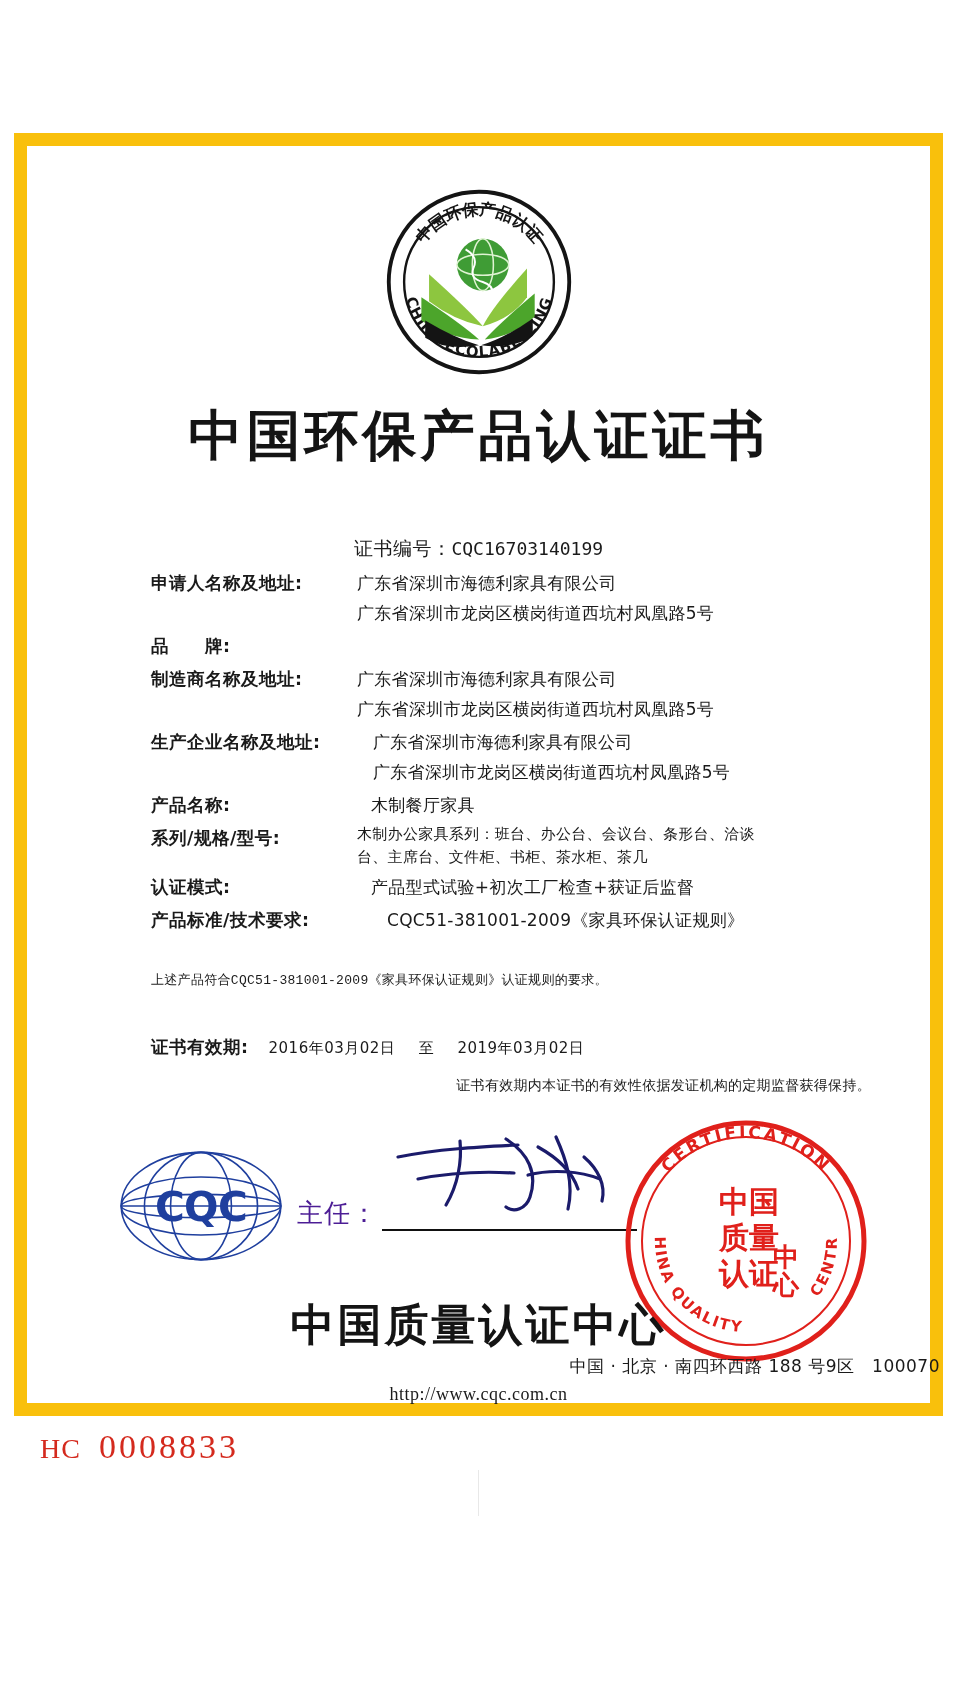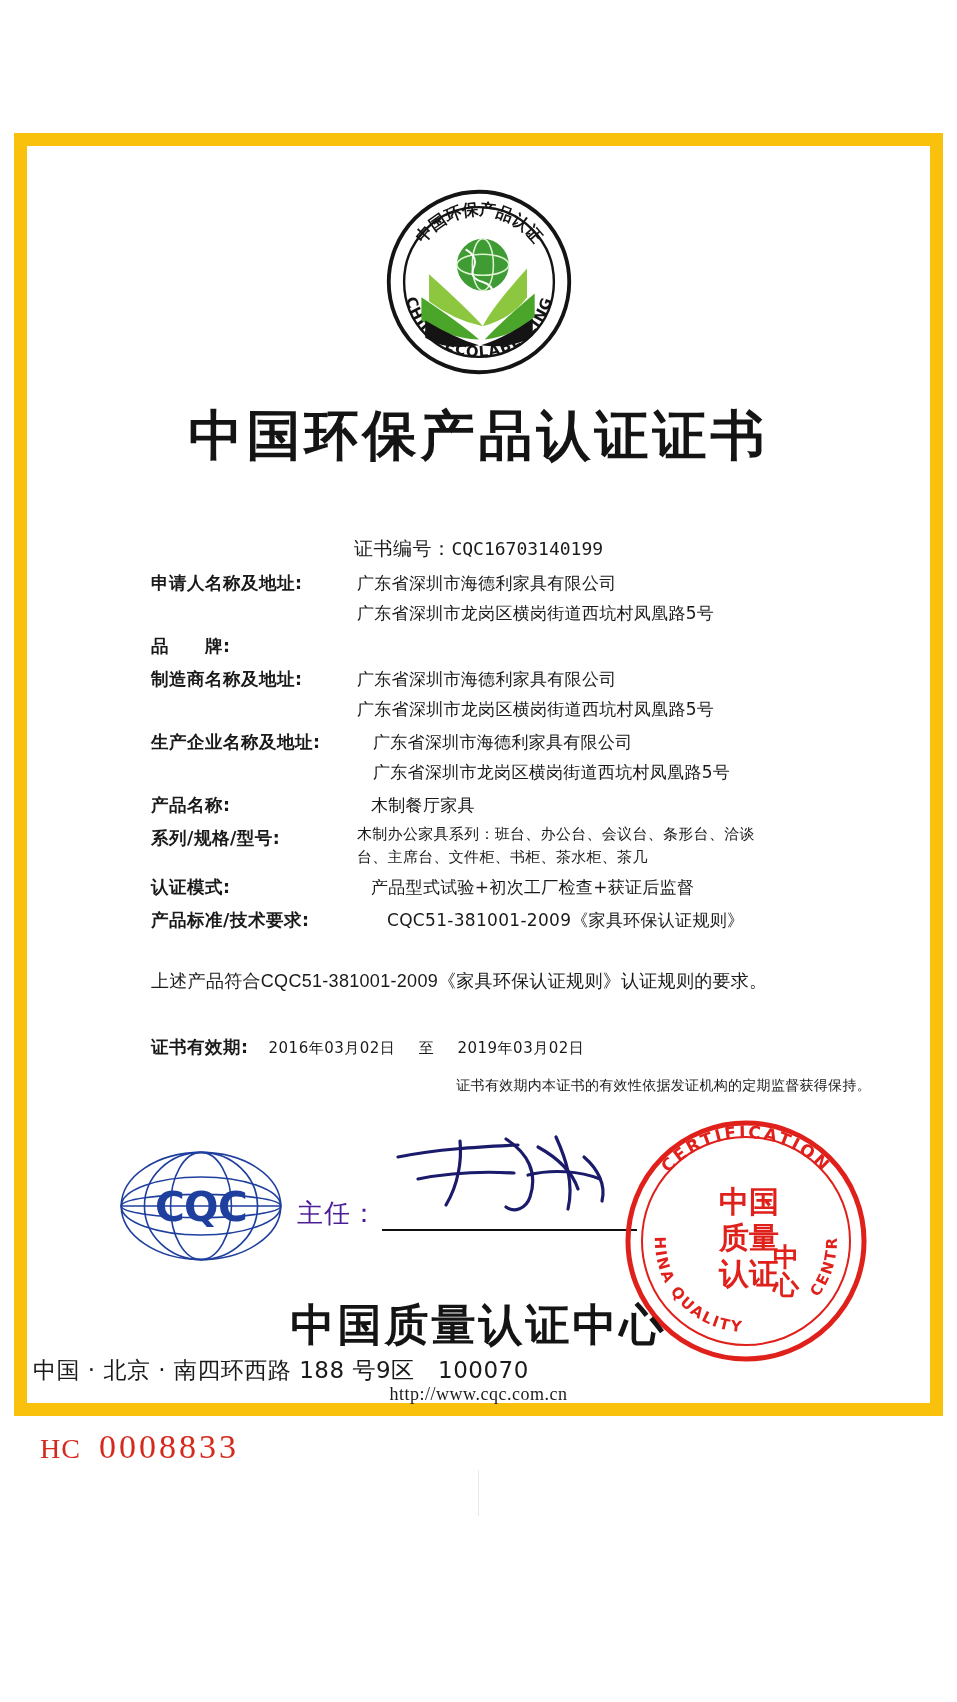--- a/index.html
+++ b/index.html
@@ -118,22 +118,22 @@
   .value-small {
     font-size: 15px;
     line-height: 23px;
   }
 
   #conformity-statement {
     position: absolute;
     top: 818px;
     left: 122px;
     width: 700px;
-    font-family: Liberation Sans, sans-serif;
-    font-size: 18px;
+    font-family: Liberation Mono, monospace;
+    font-size: 13px;
     line-height: 30px;
     letter-spacing: 0.3px;
   }
   #validity-row {
     position: absolute;
     top: 884px;
     left: 122px;
     width: 720px;
     display: flex;
     align-items: baseline;
@@ -214,25 +214,25 @@
     text-align: center;
     font-family: "DejaVu Sans", sans-serif;
     font-weight: bold;
     font-size: 44px;
     letter-spacing: 3px;
     color: #141414;
   }
   #issuer-address {
     position: absolute;
     top: 1207px;
-    left: 4px;
+    left: 12px;
     width: 100%;
-    text-align: left;
-    font-family: "DejaVu Sans", sans-serif;
-    font-size: 23px;
+    text-align: right;
+    font-family: "DejaVu Sans", sans-serif;
+    font-size: 17px;
     letter-spacing: 0.5px;
   }
   #issuer-url {
     position: absolute;
     top: 1236px;
     left: 0;
     width: 100%;
     text-align: center;
     font-family: "Liberation Serif", serif;
     font-size: 18px;

